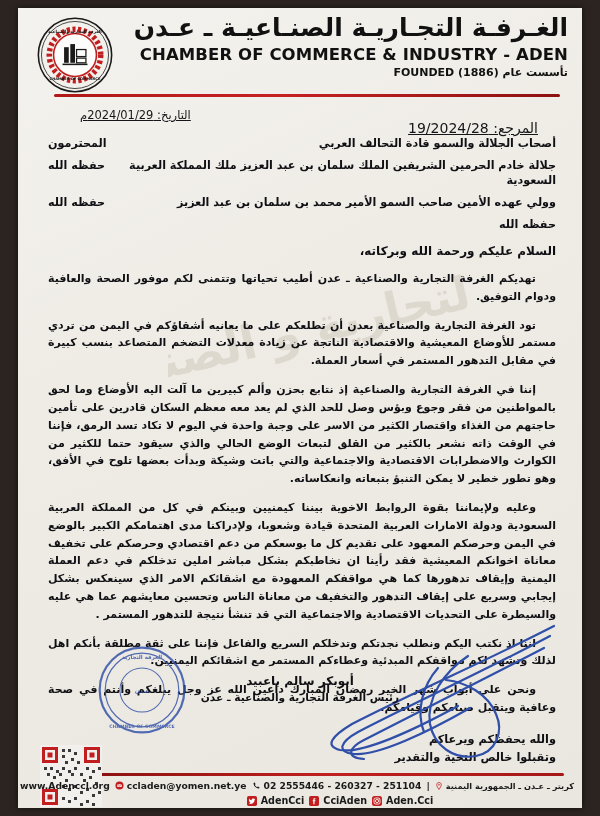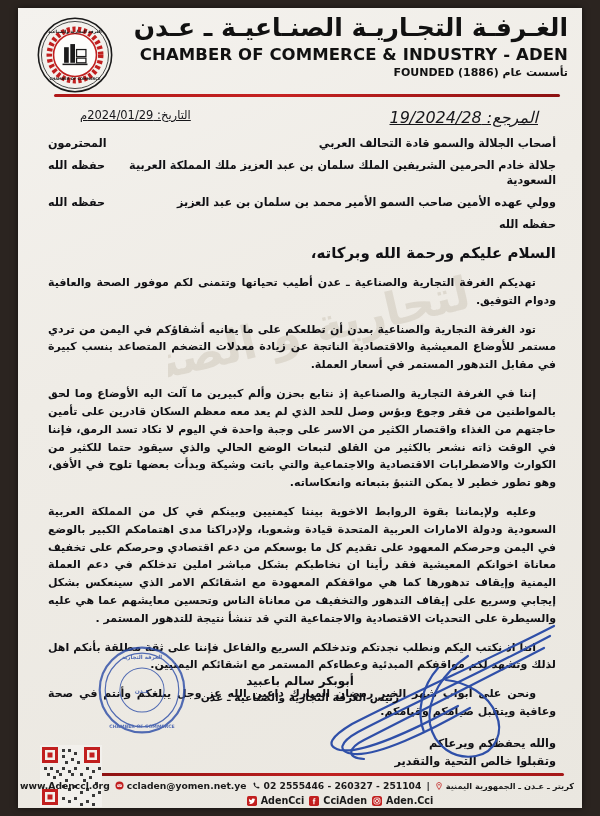--- a/index.html
+++ b/index.html
@@ -43,22 +43,22 @@
     position:absolute;left:36px;right:22px;top:86px;height:3px;
     background:linear-gradient(90deg,#b01818 0%,#c62222 45%,#8d1111 100%);
     border-radius:2px;
   }
 
   
   .meta{
     position:absolute;left:0;right:0;top:100px;height:20px;
   }
   .meta .ref{
-    position:absolute;right:44px;top:0;font-size:16px;color:#16161a;
-    direction:rtl;text-decoration:underline;white-space:nowrap;font-style:italic;
+    position:absolute;right:44px;top:12px;font-size:14px;color:#16161a;
+    direction:rtl;text-decoration:underline;white-space:nowrap;
   }
   .meta .date{
     position:absolute;left:62px;top:0;font-size:11.5px;color:#16161a;
     direction:rtl;text-decoration:underline;white-space:nowrap;
   }
 
   
   .addressees{
     position:absolute;left:30px;right:26px;top:128px;
     direction:rtl;
@@ -70,21 +70,21 @@
   }
   .addr-row .who{flex:1 1 auto;text-align:right;padding-left:16px;}
   .addr-row .hon{flex:0 0 auto;text-align:left;white-space:nowrap;}
 
   
   .body{
     position:absolute;left:30px;right:26px;top:236px;
     direction:rtl;text-align:justify;
   }
   .salute{
-    font-size:15px;font-weight:bold;color:#101014;margin-bottom:12px;
+    font-size:12px;font-weight:bold;color:#101014;margin-bottom:12px;
   }
   .para{
     font-size:11px;font-weight:bold;color:#101014;
     line-height:1.62;margin-bottom:7px;text-indent:20px;
     text-align:justify;text-justify:inter-word;
   }
   .closing{
     margin-top:14px;text-align:right;direction:rtl;
     font-size:11.3px;font-weight:bold;color:#101014;line-height:1.6;
   }

